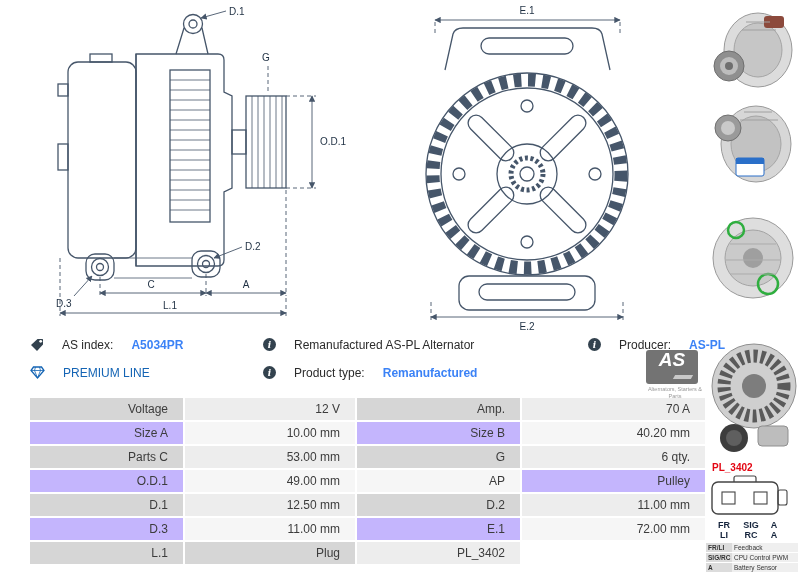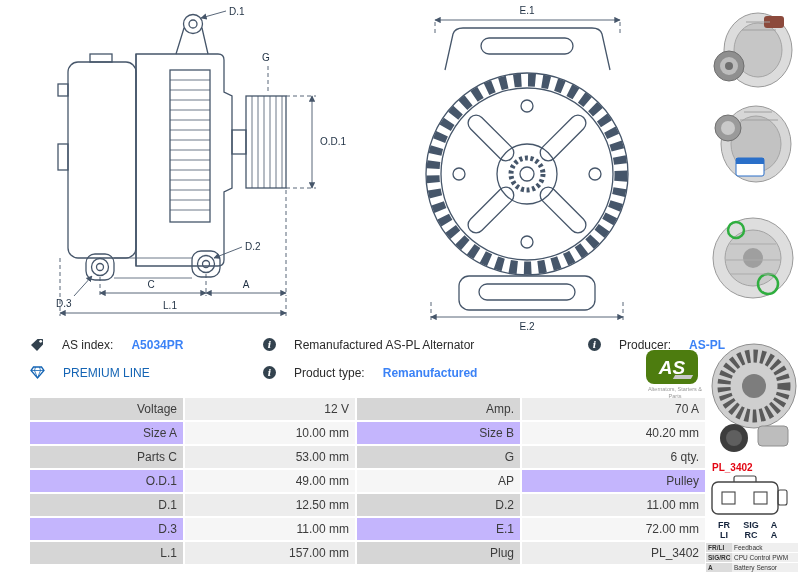--- a/index.html
+++ b/index.html
@@ -20,30 +20,30 @@
   
   .info-item{position:absolute;display:flex;align-items:center;gap:18px;font-size:12px;height:15px;white-space:nowrap}
   .navy{color:#3b82f6;font-weight:bold}
   .green{color:#3b82f6;font-weight:bold}
   .blue{color:#1464b4;font-weight:normal}
   .iicon{display:inline-flex;align-items:center;justify-content:center;width:13px;height:13px;
          border-radius:50%;background:#33424e;color:#fff;flex:0 0 auto;
          font:italic bold 9px "DejaVu Serif",serif}
 
   
-  .logo-box{width:52px;height:34px;background:#4d7c0f;border-radius:8px;display:flex;
-            align-items:center;justify-content:center;position:relative}
+  .logo-box{width:52px;height:34px;background:#737373;border-radius:3px;display:flex;
+            align-items:flex-start;justify-content:center;position:relative}
   .logo-as{color:#fff;font-weight:bold;font-style:italic;font-size:19px;line-height:1;z-index:1}
   .logo-swoosh{position:absolute;right:6px;bottom:5px;width:18px;height:4px;background:#c9c9c9;transform:skewX(-30deg)}
   .logo-sub{width:58px;font-size:5.5px;color:#999;margin-top:2px;text-align:center;line-height:1.2}
 
   
   .spec-table{position:absolute;left:30px;top:398px;width:675px;display:grid;
               grid-template-columns:153px 170px 163px 183px;grid-auto-rows:22px;gap:2px;background:#fff}
-  .cell{display:flex;align-items:center;justify-content:flex-end;padding-right:6px;font-size:12px;color:#3c3c3c}
+  .cell{display:flex;align-items:center;justify-content:flex-end;padding-right:15px;font-size:12px;color:#3c3c3c}
   .cell.lab.r0{background:#d6d6d6}
   .cell.val.r0{background:#ededed}
   .cell.lab.r1{background:#c4b5fd}
   .cell.val.r1{background:#f6f6f6}
 
   
   .photo{position:absolute;left:706px;width:92px}
 
   
   .plug-code{position:absolute;left:712px;top:462px;font-size:10px;font-weight:bold;color:#e30613}
@@ -248,21 +248,20 @@
     <div class="cell val r0">12.50 mm</div>
     <div class="cell lab r0">D.2</div>
     <div class="cell val r0">11.00 mm</div>
 
     <div class="cell lab r1">D.3</div>
     <div class="cell val r1">11.00 mm</div>
     <div class="cell lab r1">E.1</div>
     <div class="cell val r1">72.00 mm</div>
 
     <div class="cell lab r0">L.1</div>
-    <div class="cell val r0">157.00 mm</div>
     <div class="cell lab r0">Plug</div>
     <div class="cell val r0">PL_3402</div>
   </div>
 
   <div class="plug-code">PL_3402</div>
 
   <svg class="abs" style="left:708px;top:474px" width="84" height="44" viewBox="0 0 84 44">
     <rect x="26" y="2" width="22" height="8" rx="2" fill="none" stroke="#444" stroke-width="1.2"></rect>
     <rect x="4" y="8" width="66" height="32" rx="6" fill="#fff" stroke="#444" stroke-width="1.4"></rect>
     <rect x="14" y="18" width="13" height="12" fill="none" stroke="#444" stroke-width="1.1"></rect>

